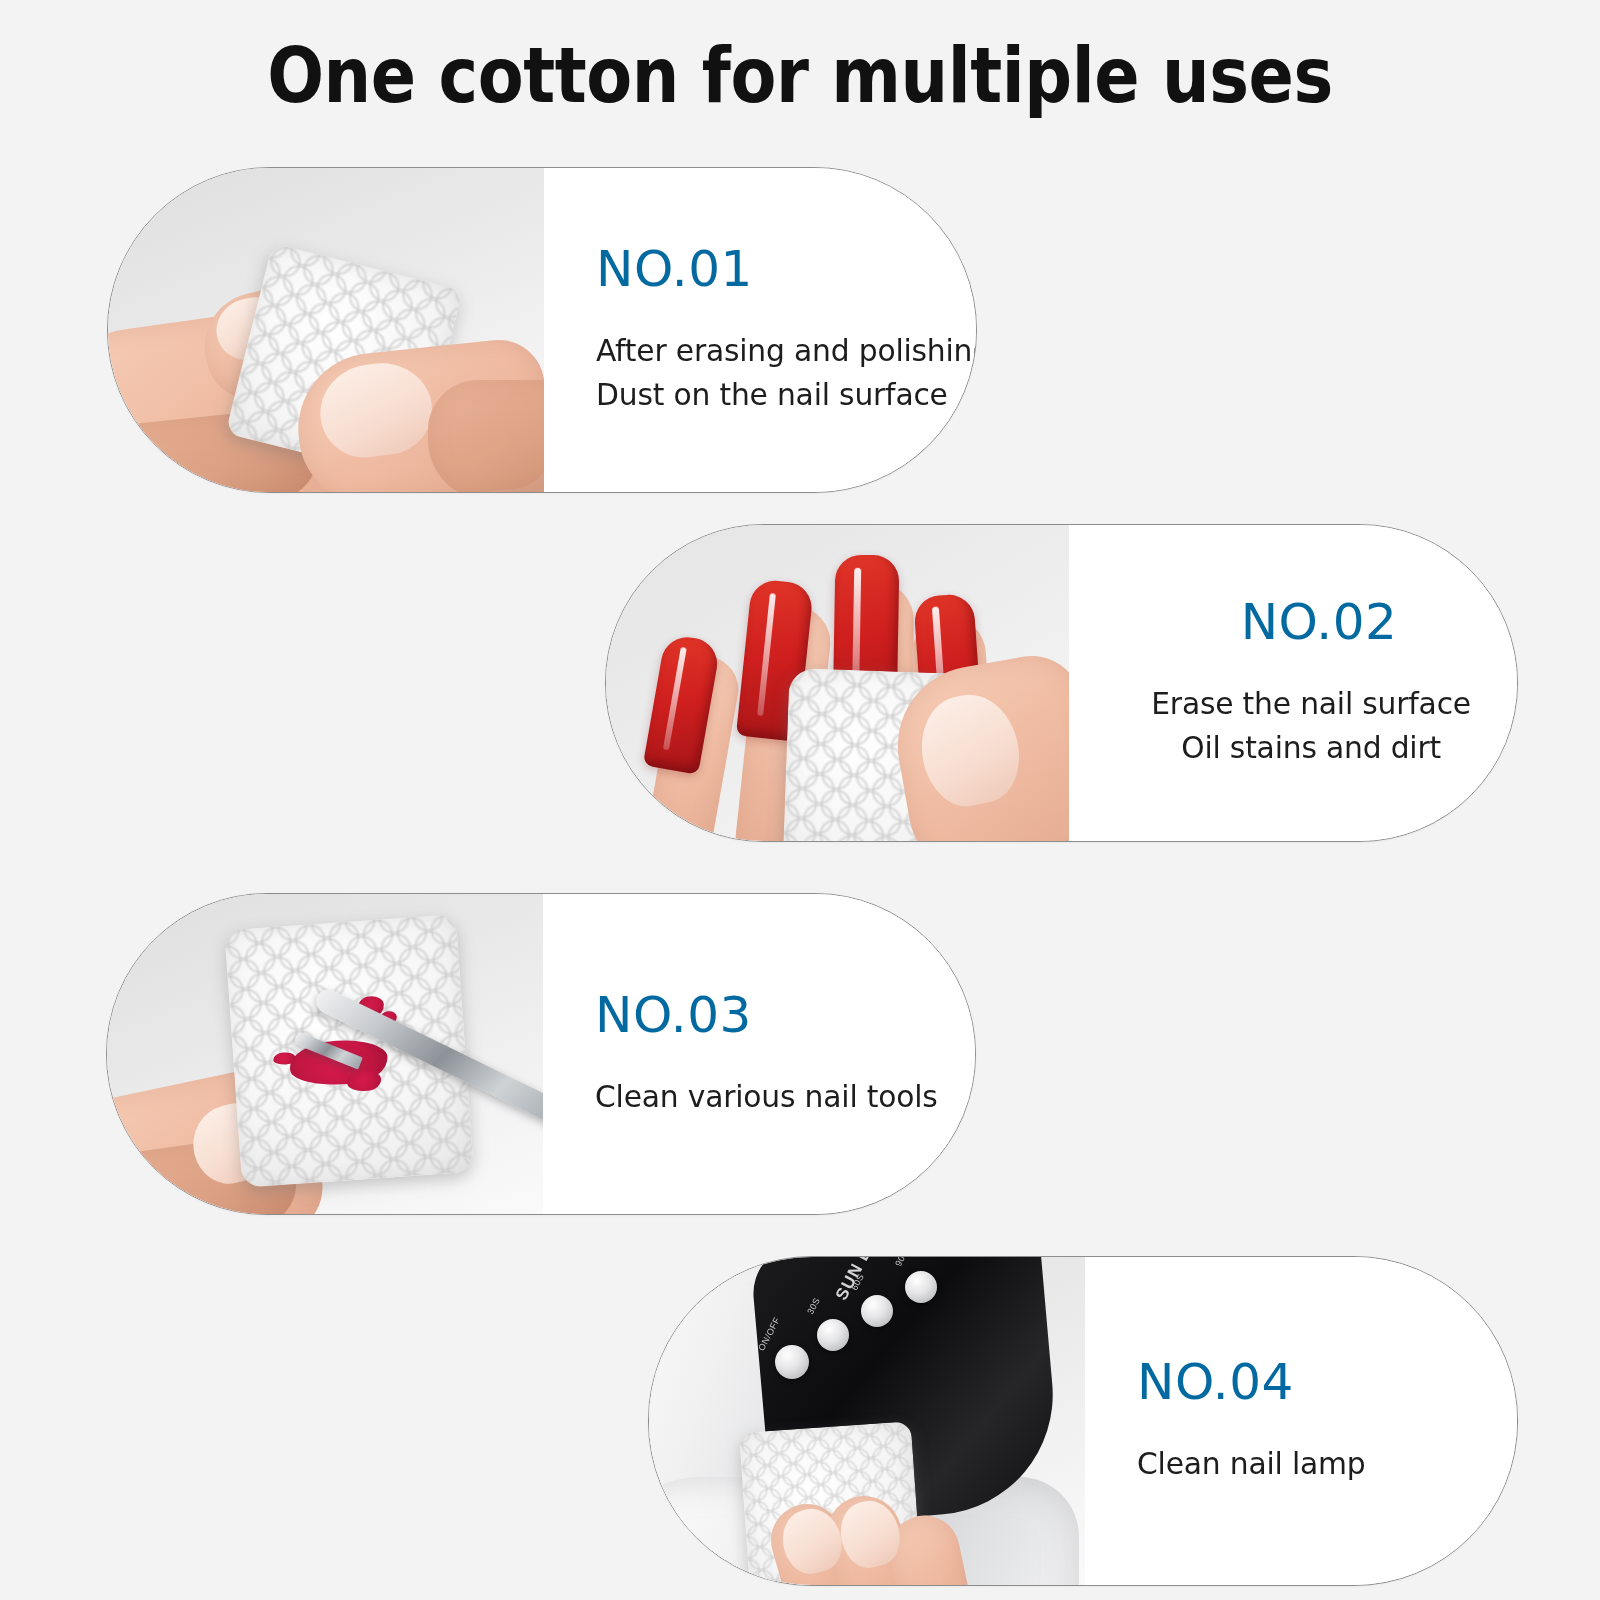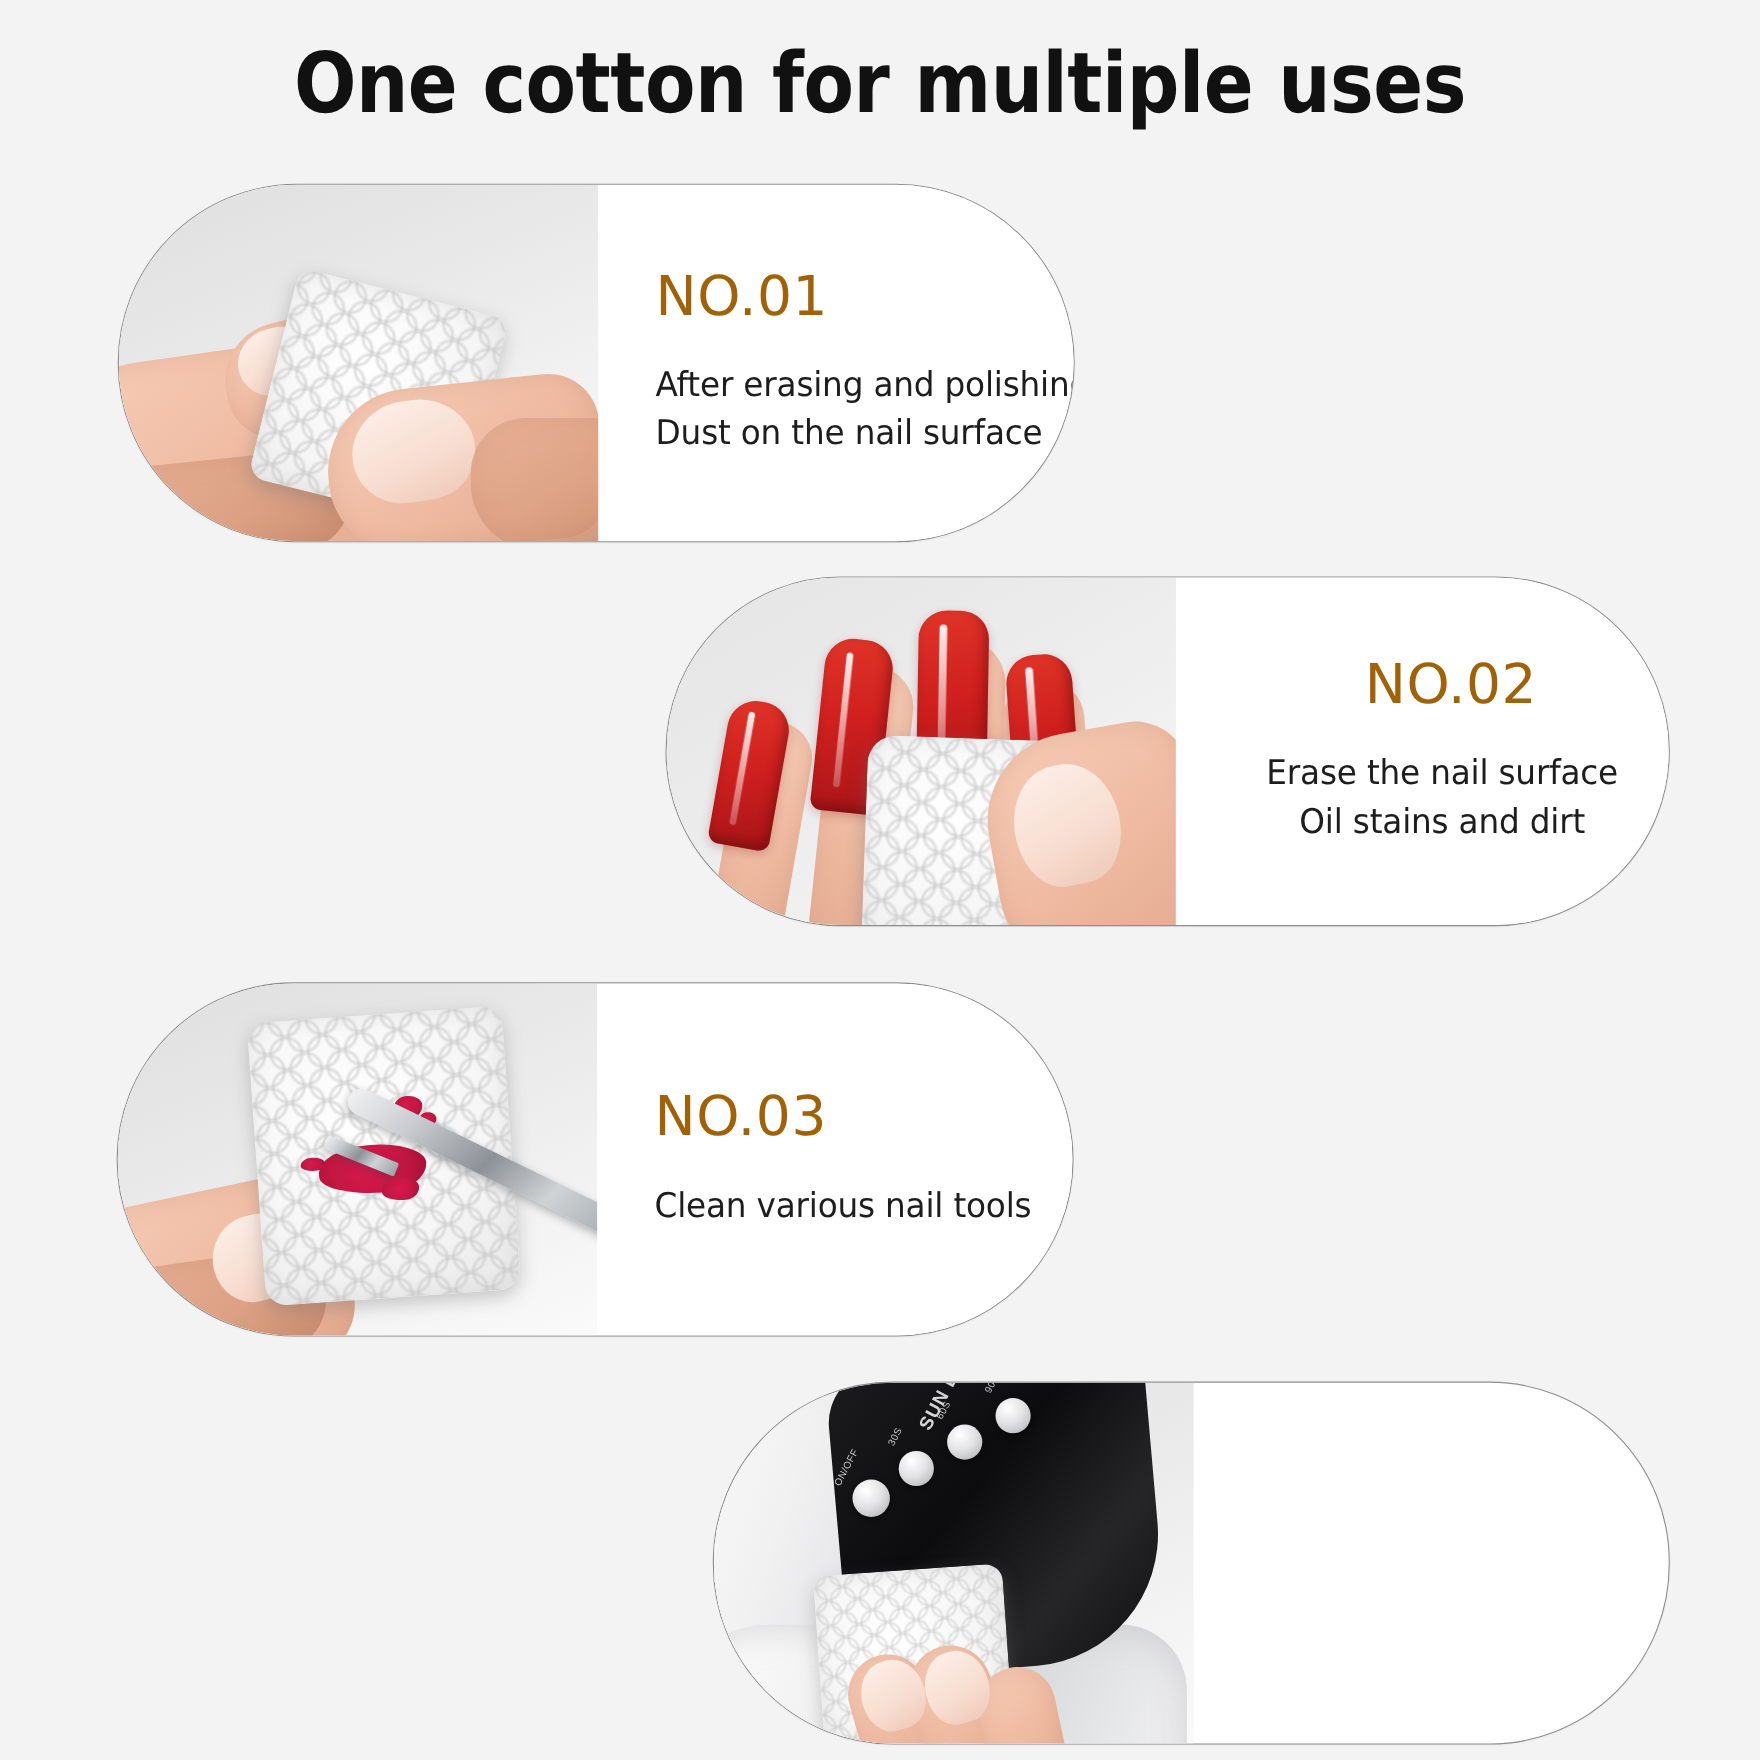--- a/index.html
+++ b/index.html
@@ -66,21 +66,21 @@
     justify-content: center;
   }
 
   .card-text-inner { padding-left: 52px; }
 
   .card-no {
     font-family: "DejaVu Sans", sans-serif;
     font-weight: 400;
     font-size: 50px;
     line-height: 1;
-    color: #a16207;
+    color: #0369a1;
     letter-spacing: 0.5px;
     margin-bottom: 34px;
   }
 
   .card-line {
     font-family: "DejaVu Sans", sans-serif;
     font-weight: 400;
     font-size: 31px;
     line-height: 1.42;
     color: #1d1d1d;
@@ -314,15 +314,21 @@
 
       <div class="cotton cotton-small" style="left:96px; top:170px; width:172px; height:178px; border-radius:16px; transform:rotate(-4deg);"></div>
 
       <div class="skin" style="left:130px; top:246px; width:72px; height:130px; border-radius:36px; transform:rotate(-16deg);"></div>
       <div class="skin" style="left:186px; top:238px; width:74px; height:140px; border-radius:38px; transform:rotate(-14deg);"></div>
       <div class="skin" style="left:246px; top:258px; width:70px; height:122px; border-radius:36px; transform:rotate(-12deg);"></div>
       <div class="nailplate" style="left:134px; top:252px; width:58px; height:64px; transform:rotate(-16deg);"></div>
       <div class="nailplate" style="left:192px; top:244px; width:58px; height:66px; transform:rotate(-14deg);"></div>
     </div>
 
+    <div class="card-text">
+      <div class="card-text-inner">
+        <div class="card-no">NO.04</div>
+        <div class="card-line">Clean nail lamp</div>
+      </div>
+    </div>
   </div>
 
 </div>
 
 </body></html>

